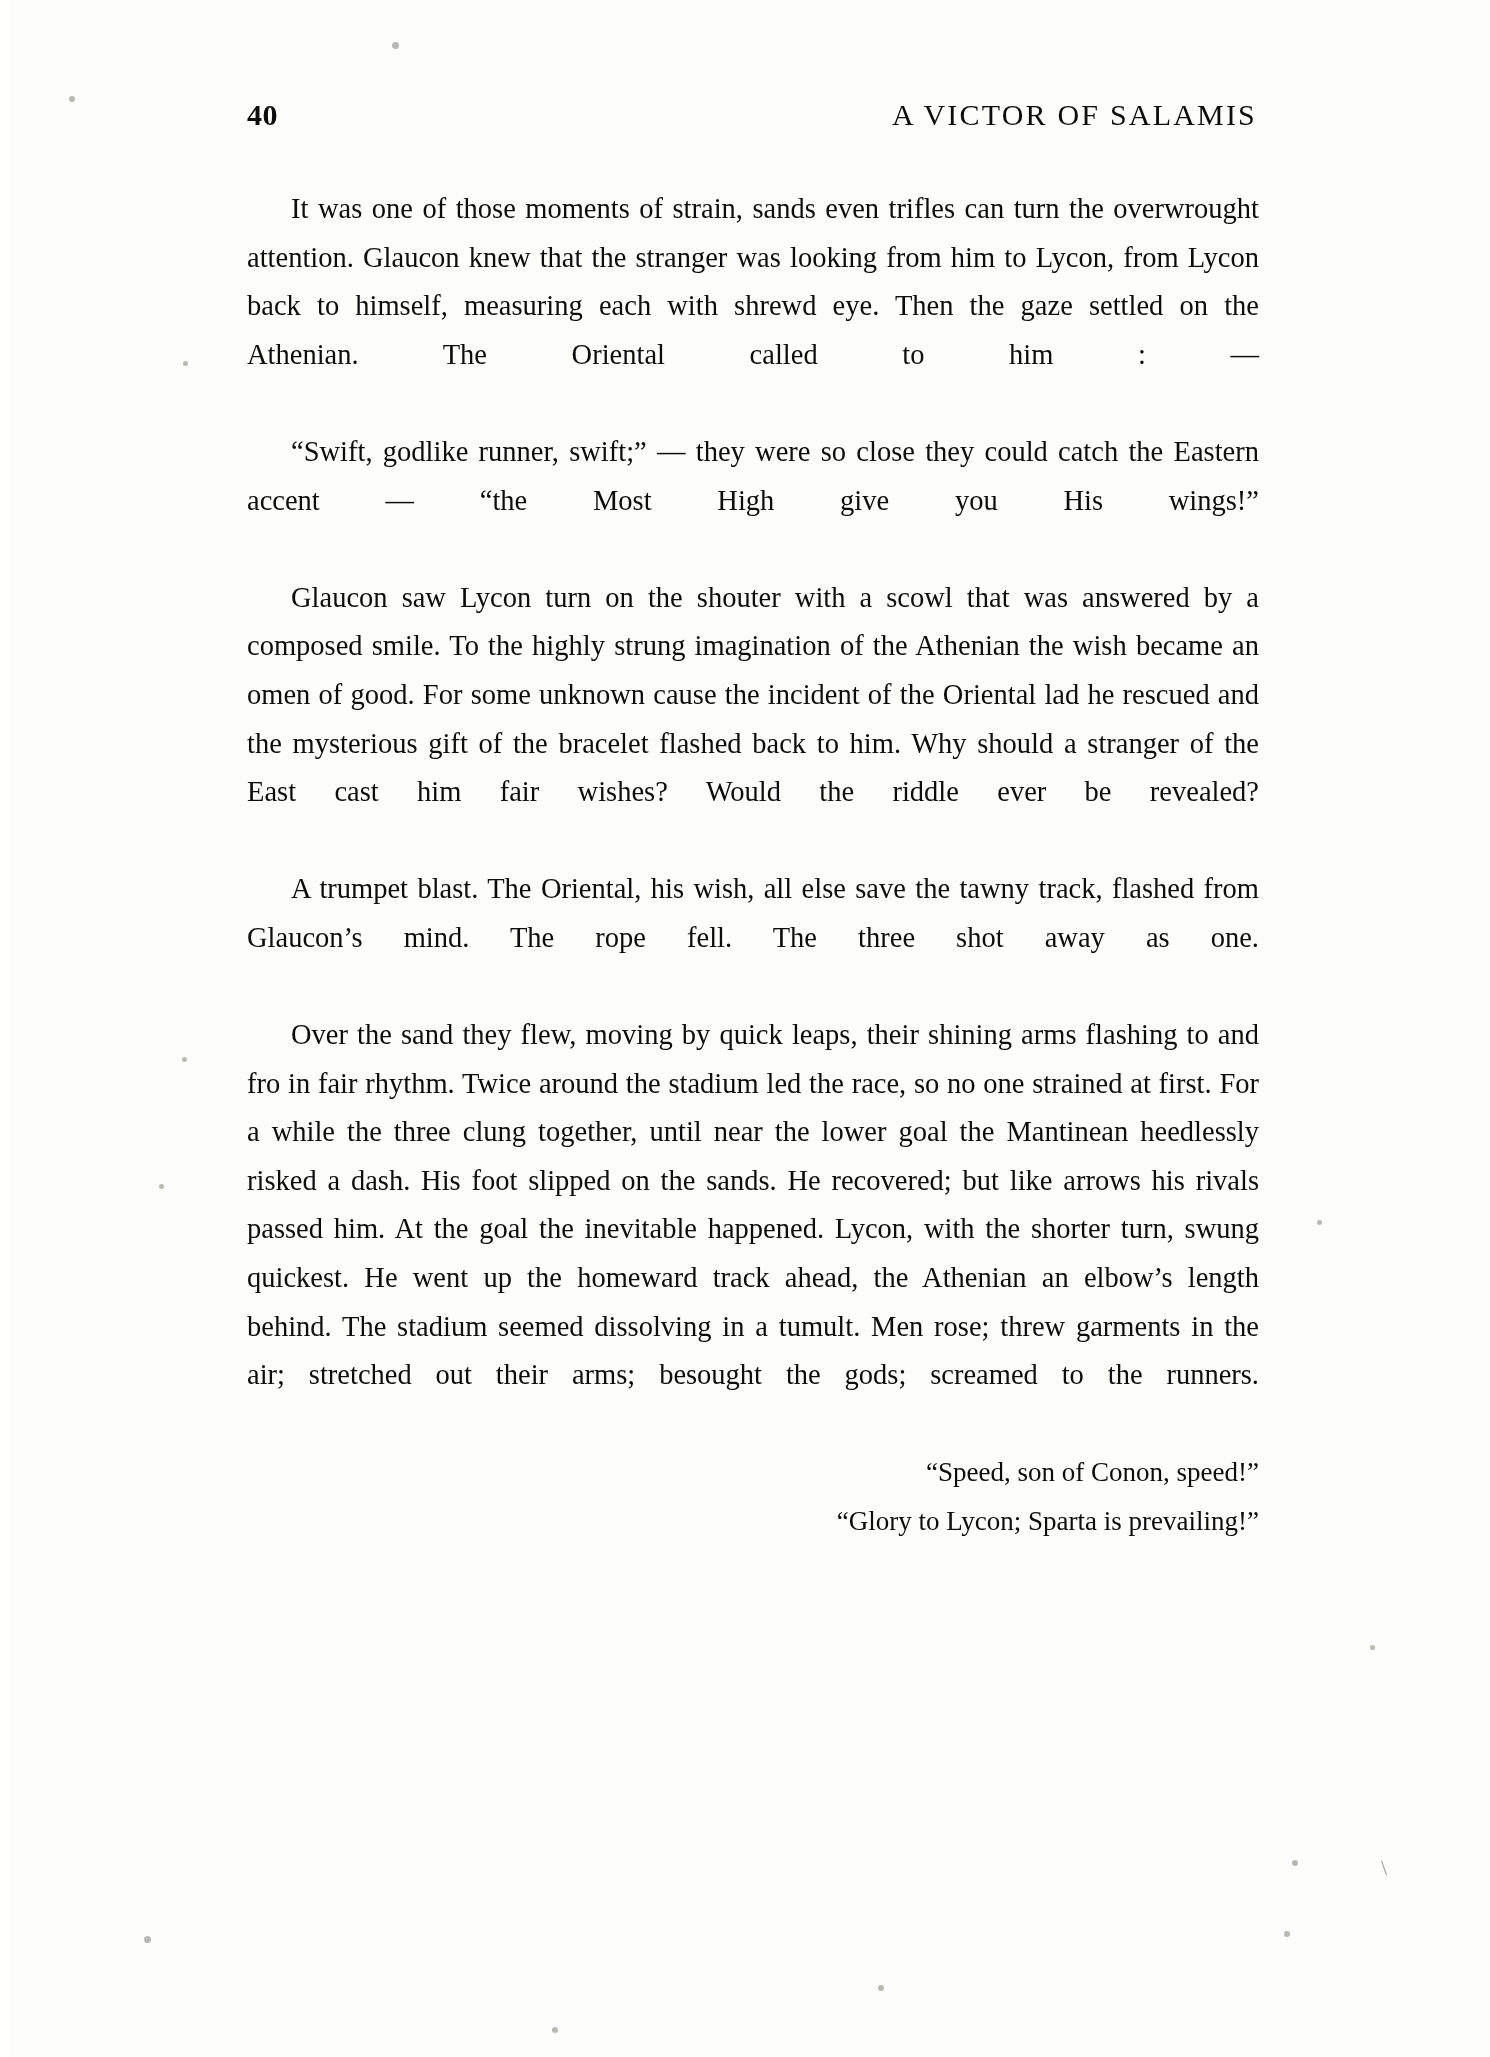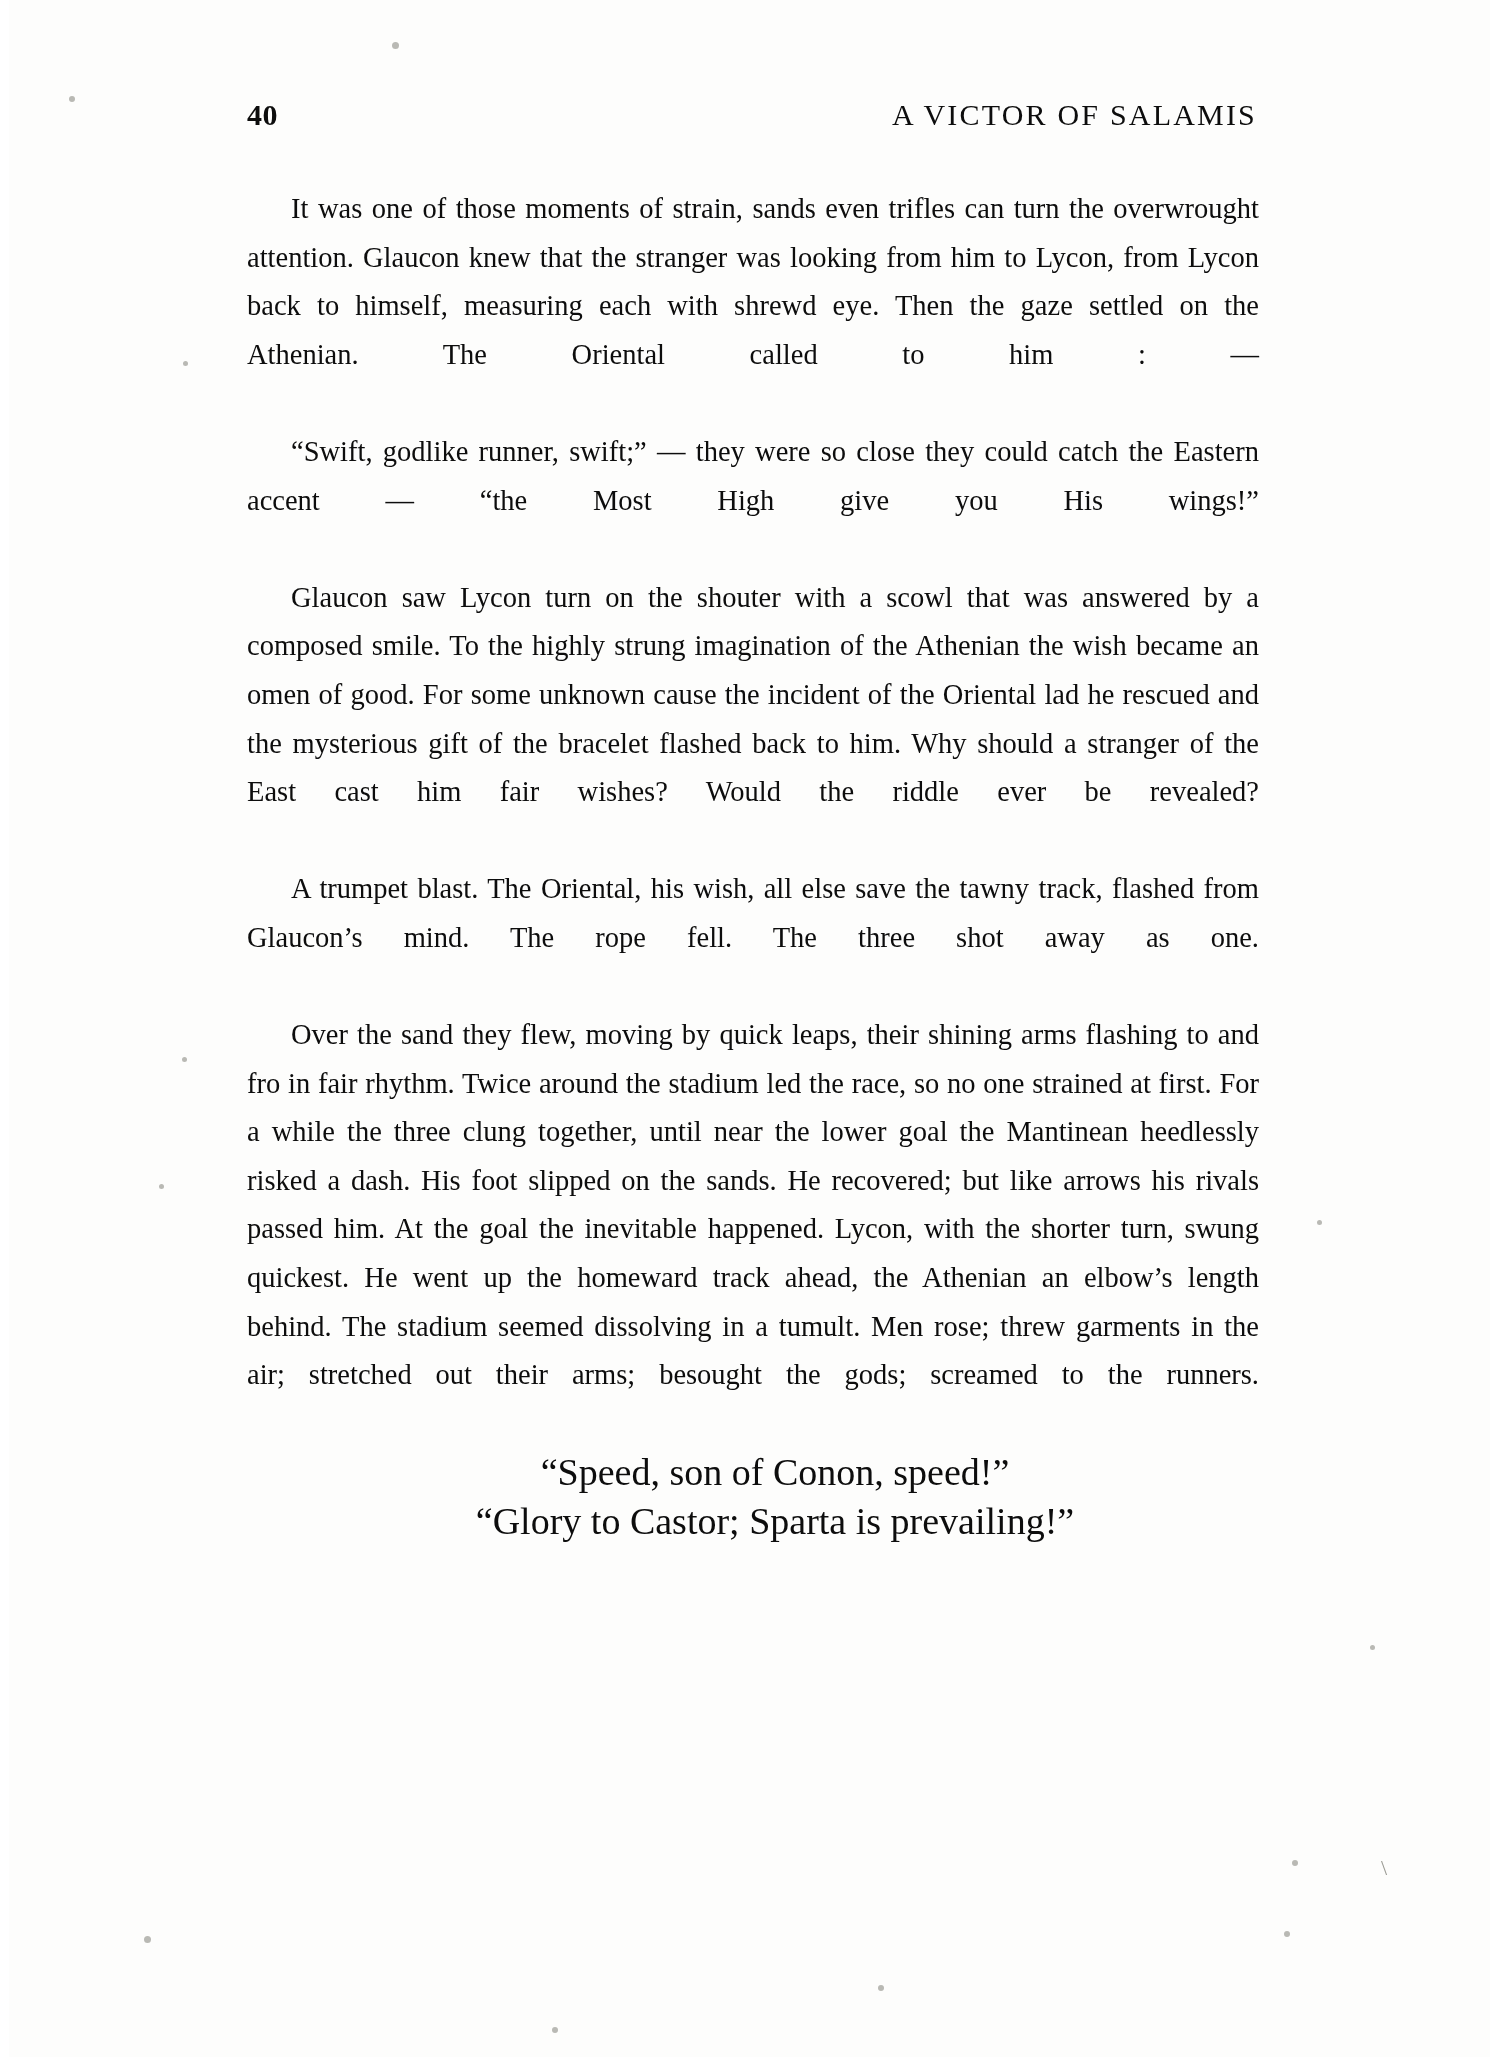--- a/index.html
+++ b/index.html
@@ -62,23 +62,23 @@
     word-spacing: 0.5px;
   }
   
   p.para:after {
     content: "";
     display: inline-block;
     width: 100%;
   }
   p.quote {
     margin: 0;
-    font-size: 38px;
+    font-size: 27px;
     line-height: 48.6px;
-    text-align: center;
+    text-align: right;
     text-indent: 44px;
   }
   .speck {
     position: absolute;
     background: #b9b9b4;
     border-radius: 50%;
   }
   .mark {
     position: absolute;
     color: #9a9a93;
@@ -96,21 +96,21 @@
     <span class="running-title">A  VICTOR  OF  SALAMIS</span>
   </div>
 
   <div class="body-text">
     <p class="para">It was one of those moments of strain, sands even trifles can turn the overwrought attention.   Glaucon knew that the stranger was looking from him to Lycon, from Lycon back to himself, measuring each with shrewd eye.   Then the gaze settled on the Athenian.   The Oriental called to him : —</p>
     <p class="para">“Swift, godlike runner, swift;” — they were so close they could catch the Eastern accent — “the Most High give you His wings!”</p>
     <p class="para">Glaucon saw Lycon turn on the shouter with a scowl that was answered by a composed smile.   To the highly strung imagination of the Athenian the wish became an omen of good.   For some unknown cause the incident of the Oriental lad he rescued and the mysterious gift of the bracelet flashed back to him.   Why should a stranger of the East cast him fair wishes?   Would the riddle ever be revealed?</p>
     <p class="para">A trumpet blast.   The Oriental, his wish, all else save the tawny track, flashed from Glaucon’s mind.   The rope fell. The three shot away as one.</p>
     <p class="para">Over the sand they flew, moving by quick leaps, their shining arms flashing to and fro in fair rhythm.   Twice around the stadium led the race, so no one strained at first.   For a while the three clung together, until near the lower goal the Mantinean heedlessly risked a dash.   His foot slipped on the sands.   He recovered; but like arrows his rivals passed him. At the goal the inevitable happened.   Lycon, with the shorter turn, swung quickest.   He went up the homeward track ahead, the Athenian an elbow’s length behind.   The stadium seemed dissolving in a tumult.   Men rose; threw garments in the air; stretched out their arms; besought the gods; screamed to the runners.</p>
     <p class="quote">“Speed, son of Conon, speed!”</p>
-    <p class="quote">“Glory to Castor; Sparta is prevailing!”</p>
+    <p class="quote">“Glory to Lycon; Sparta is prevailing!”</p>
   </div>
 
   <span class="mark" style="left:1372px; top:1855px;">\</span>
 
   <div class="speck" style="left:383px; top:42px; width:7px; height:7px;"></div>
   <div class="speck" style="left:60px; top:96px; width:6px; height:6px;"></div>
   <div class="speck" style="left:174px; top:361px; width:5px; height:5px;"></div>
   <div class="speck" style="left:173px; top:1057px; width:5px; height:5px;"></div>
   <div class="speck" style="left:1308px; top:1220px; width:5px; height:5px;"></div>
   <div class="speck" style="left:1361px; top:1645px; width:5px; height:5px;"></div>

